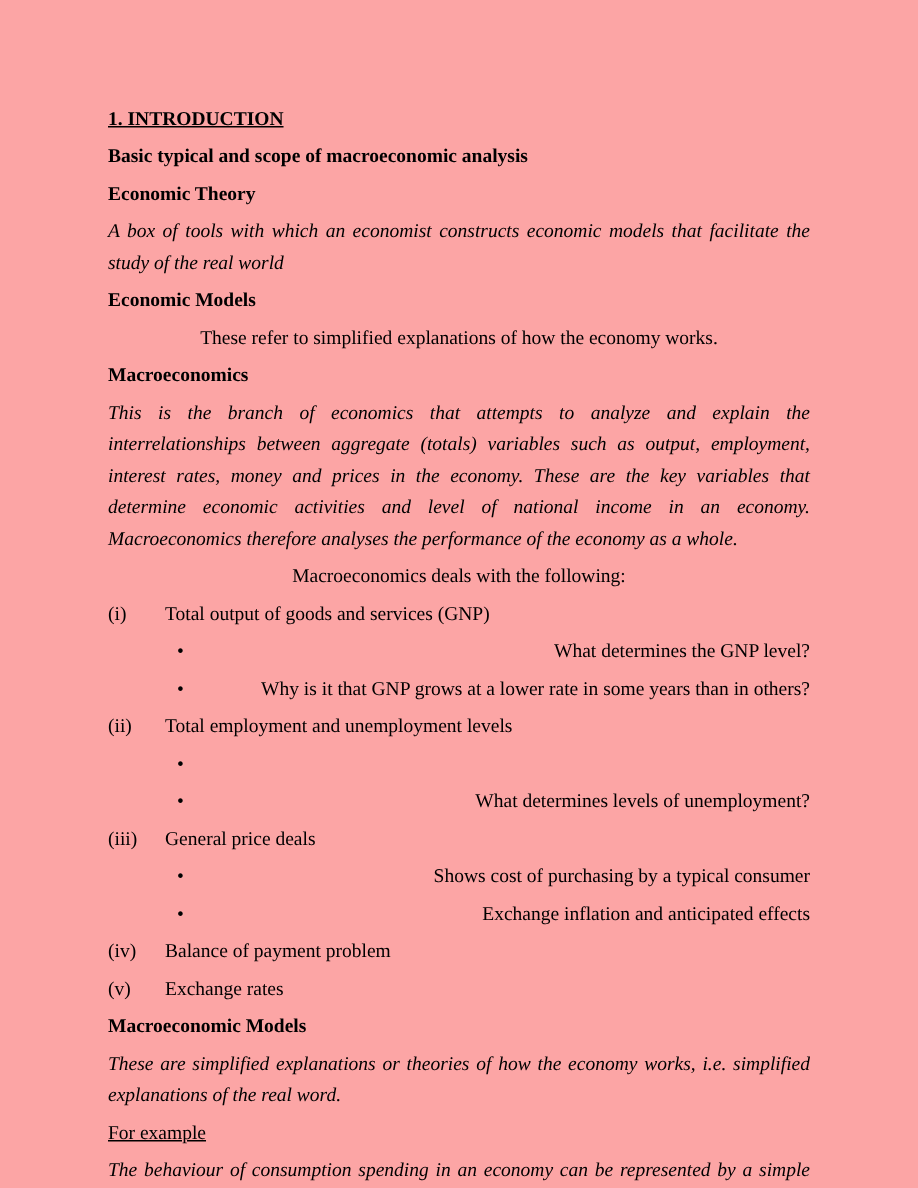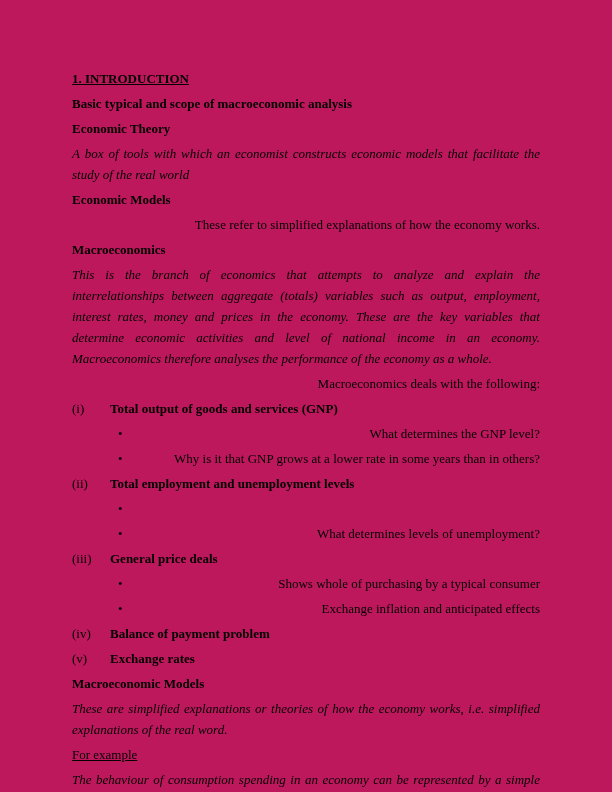--- a/index.html
+++ b/index.html
@@ -5,21 +5,21 @@
   html, body {
     margin: 0;
     padding: 0;
     background: #e9e9e9;
   }
   .page {
     position: relative;
     width: 612px;
     height: 792px;
     margin: 0 auto;
-    background: #be185d;
+    background: #fca5a5;
     box-sizing: border-box;
     padding: 68px 72px 0 72px;
     font-family: "Liberation Serif", "DejaVu Serif", serif;
     font-size: 13px;
     color: #000000;
     overflow: hidden;
   }
   .block {
     line-height: 21px;
     margin: 0 0 4px 0;
@@ -30,35 +30,34 @@
     text-decoration: underline;
   }
   .bold {
     font-weight: bold;
   }
   .body {
     text-align: justify;
     font-style: italic;
   }
   .body-left {
-    text-align: right;
+    text-align: center;
   }
   .underline {
     text-decoration: underline;
   }
   .numbered {
     display: flex;
   }
   .numbered .label {
     width: 38px;
     flex-shrink: 0;
   }
   .numbered .txt {
     flex: 1;
-    font-weight: bold;
   }
   .bullet {
     display: flex;
     padding-left: 46px;
   }
   .bullet .dot {
     width: 16px;
     flex-shrink: 0;
   }
   .bullet .txt {
@@ -102,21 +101,21 @@
       <div class="block bullet">
         <span class="dot">•</span>
         <span class="txt">What determines levels of unemployment?</span>
       </div>
       <div class="block numbered">
         <span class="label">(iii)</span>
         <span class="txt">General price deals</span>
       </div>
       <div class="block bullet">
         <span class="dot">•</span>
-        <span class="txt">Shows whole of purchasing by a typical consumer</span>
+        <span class="txt">Shows cost of purchasing by a typical consumer</span>
       </div>
       <div class="block bullet">
         <span class="dot">•</span>
         <span class="txt">Exchange inflation and anticipated effects</span>
       </div>
       <div class="block numbered">
         <span class="label">(iv)</span>
         <span class="txt">Balance of payment problem</span>
       </div>
       <div class="block numbered">

